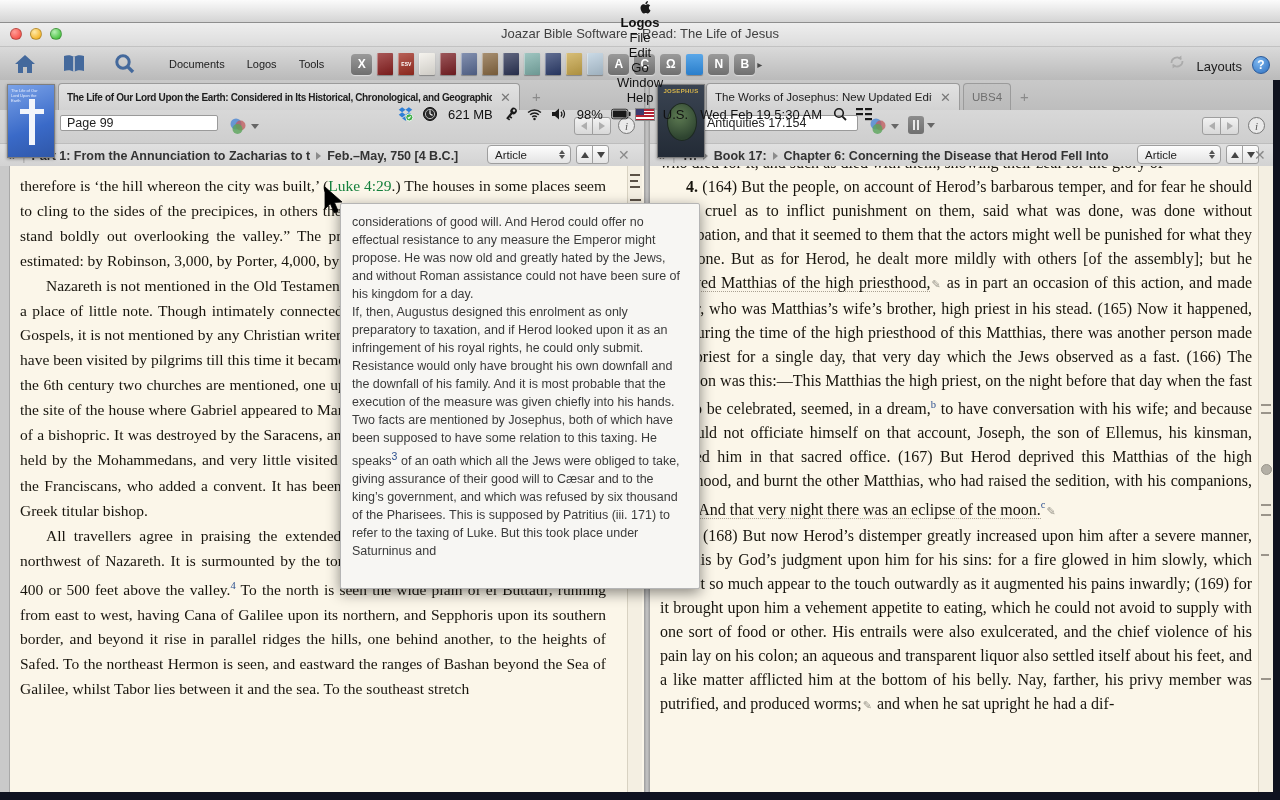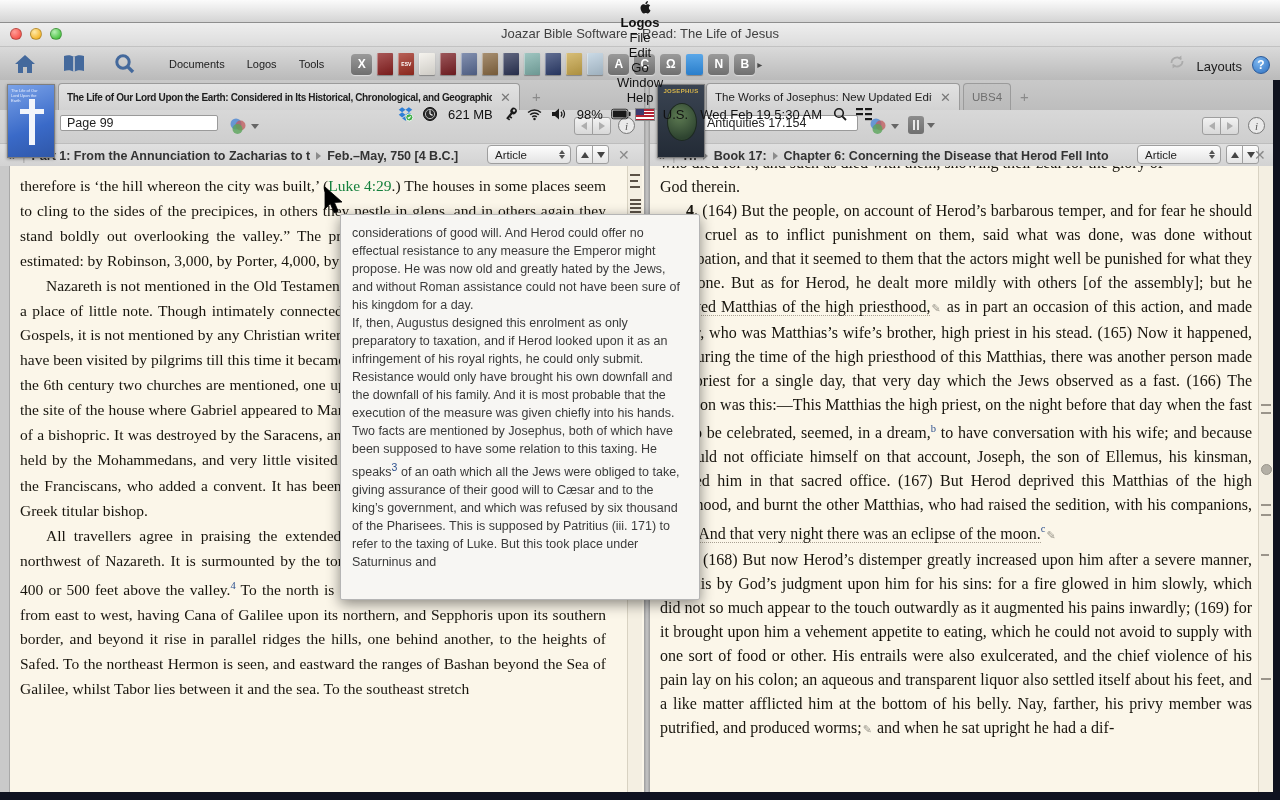--- a/index.html
+++ b/index.html
@@ -439,40 +439,39 @@
         <span class="row-close" style="left:604px;">✕</span>
       </div>
 
       <div class="content">
         <div class="reader" id="right-paragraphs">
             <p class="p-clipped">
               <span>
                 <span>who died for it, and such as died with them, showing their zeal for the glory of</span>
               </span>
             </p>
-            <p><span>God therein.</span></p>
             <p class="p-indent"><span class="b">4.</span><span> (164) But the people, on account of Herod’s barbarous temper, and for fear he should be so cruel as to inflict punishment on them, said what was done, was done without approbation, and that it seemed to them that the actors might well be punished for what they had done. But as for Herod, he dealt more mildly with others [of the assembly]; but he </span><span class="dotted">deprived Matthias of the high priesthood,</span><span class="note-glyph">✎</span><span> as in part an occasion of this action, and made Joazar, who was Matthias’s wife’s brother, high priest in his stead. (165) Now it happened, that during the time of the high priesthood of this Matthias, there was another person made high priest for a single day, that very day which the Jews observed as a fast. (166) The occasion was this:—This Matthias the high priest, on the night before that day when the fast was to be celebrated, seemed, in a dream,</span><sup class="fn">b</sup><span> to have conversation with his wife; and because he could not officiate himself on that account, Joseph, the son of Ellemus, his kinsman, assisted him in that sacred office. (167) But Herod deprived this Matthias of the high priesthood, and burnt the other Matthias, who had raised the sedition, with his companions, alive. </span><span class="dotted">And that very night there was an eclipse of the moon.</span><sup class="fn">c</sup><span class="note-glyph">✎</span></p>
             <p class="p-indent"><span class="b">5.</span><span> (168) But now Herod’s distemper greatly increased upon him after a severe manner, and this by God’s judgment upon him for his sins: for a fire glowed in him slowly, which did not so much appear to the touch outwardly as it augmented his pains inwardly; (169) for it brought upon him a vehement appetite to eating, which he could not avoid to supply with one sort of food or other. His entrails were also exulcerated, and the chief violence of his pain lay on his colon; an aqueous and transparent liquor also settled itself about his feet, and a like matter afflicted him at the bottom of his belly. Nay, farther, his privy member was putrified, and produced worms;</span><span class="note-glyph">✎</span><span> and when he sat upright he had a dif-</span></p>
           </div>
         <div class="scroll-lane">
           <div class="marker lt" style="top:238px;width:10px;"></div>
           <div class="marker lt" style="top:246px;width:10px;"></div>
           <div class="thumb-dot" style="top:298px;"></div>
           <div class="marker lt" style="top:338px;width:10px;"></div>
           <div class="marker lt" style="top:348px;width:10px;"></div>
           <div class="marker lt" style="top:388px;width:8px;"></div>
           <div class="marker lt" style="top:512px;width:10px;"></div>
         </div>
       </div>
     </div>
 
     <div class="edge-dark"></div>
   </div>
 
-  <div class="tooltip" style="top:192px;">
+  <div class="tooltip" style="top:181px;">
     <div id="tooltip-paras">
         <p><span>considerations of good will. And Herod could offer no effectual resistance to any measure the Emperor might propose. He was now old and greatly hated by the Jews, and without Roman assistance could not have been sure of his kingdom for a day.</span></p>
         <p><span>If, then, Augustus designed this enrolment as only preparatory to taxation, and if Herod looked upon it as an infringement of his royal rights, he could only submit. Resistance would only have brought his own downfall and the downfall of his family. And it is most probable that the execution of the measure was given chiefly into his hands. Two facts are mentioned by Josephus, both of which have been supposed to have some relation to this taxing. He speaks</span><sup class="fn">3</sup><span> of an oath which all the Jews were obliged to take, giving assurance of their good will to Cæsar and to the king’s government, and which was refused by six thousand of the Pharisees. This is supposed by Patritius (iii. 171) to refer to the taxing of Luke. But this took place under Saturninus and</span></p>
       </div>
   </div>
 
   <div class="cursor" style="top:164px;">
     <svg width="26" height="30" viewBox="0 0 13 15">
         <path fill="#000" stroke="#000" stroke-width="0.4" d="M0.5 0.5 L0.5 11.5 L3.2 8.9 L5.1 13.4 L7.1 12.6 L5.2 8.2 L9.0 8.0 Z"></path>
       </svg>

